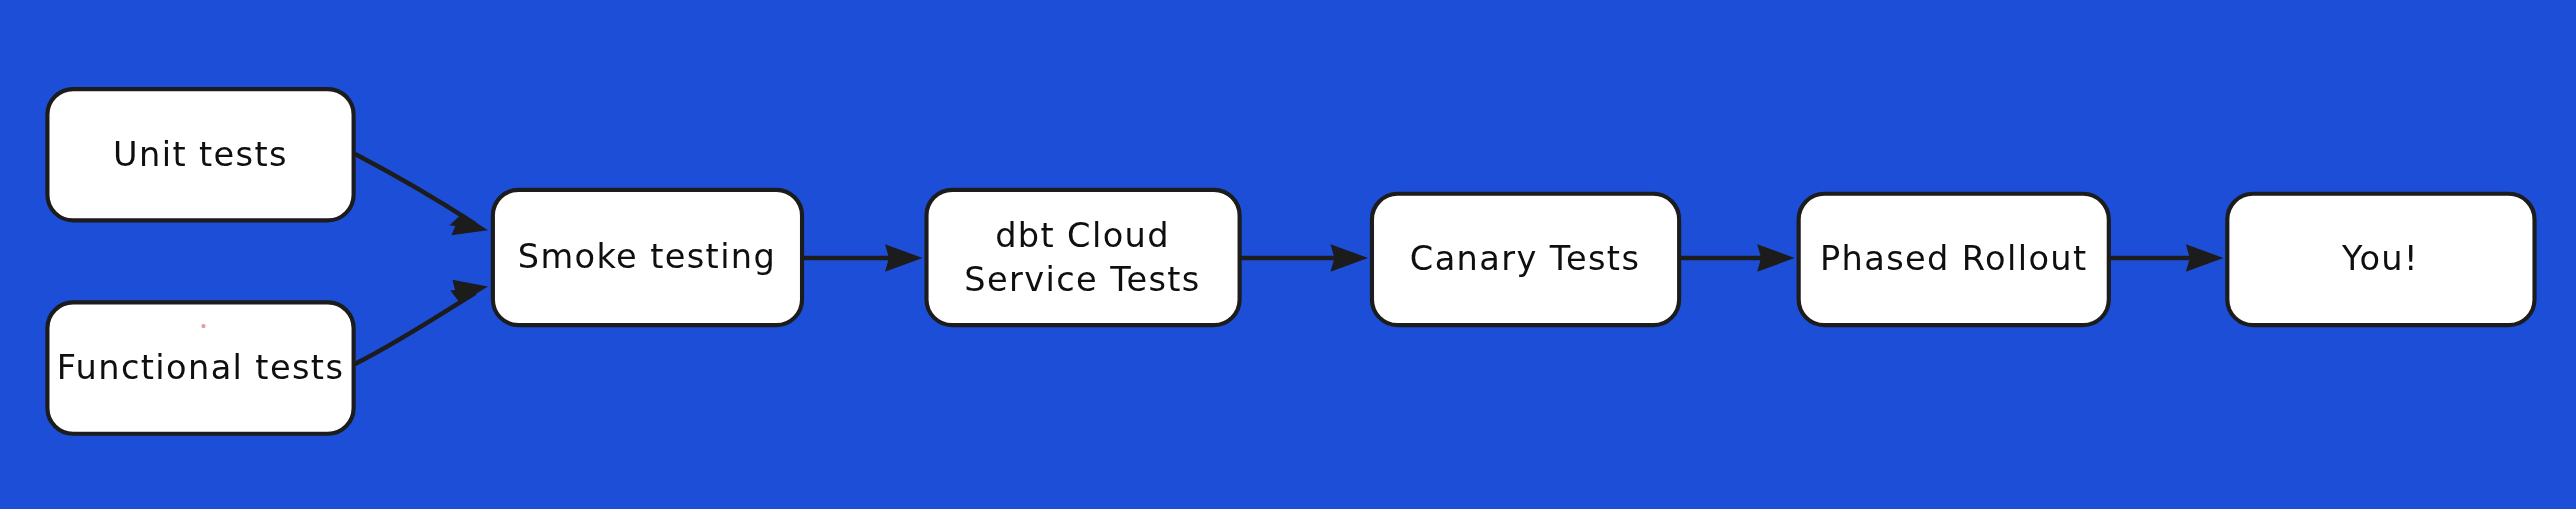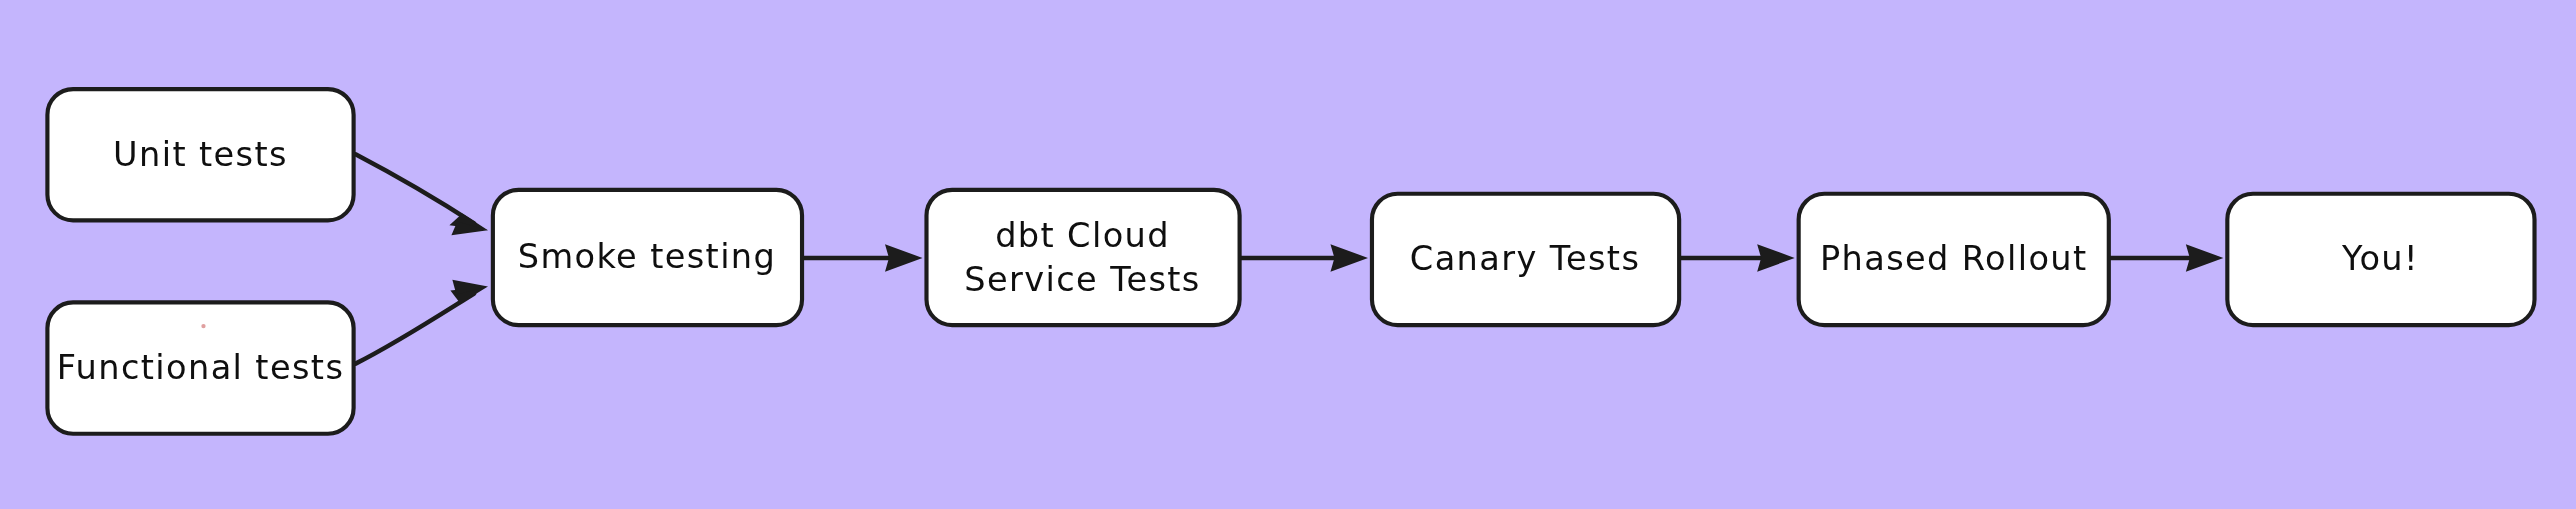--- a/index.html
+++ b/index.html
@@ -4,21 +4,21 @@
 <style>
   html, body {
     margin: 0;
     padding: 0;
     background: #ffffff;
   }
   #canvas {
     position: relative;
     width: 2576px;
     height: 510px;
-    background: #c4b5fd;
+    background: #1d4ed8;
     overflow: hidden;
     font-family: "DejaVu Sans", sans-serif;
   }
   svg#diagram {
     position: absolute;
     top: 0;
     left: 0;
     width: 2576px;
     height: 510px;
     display: block;

